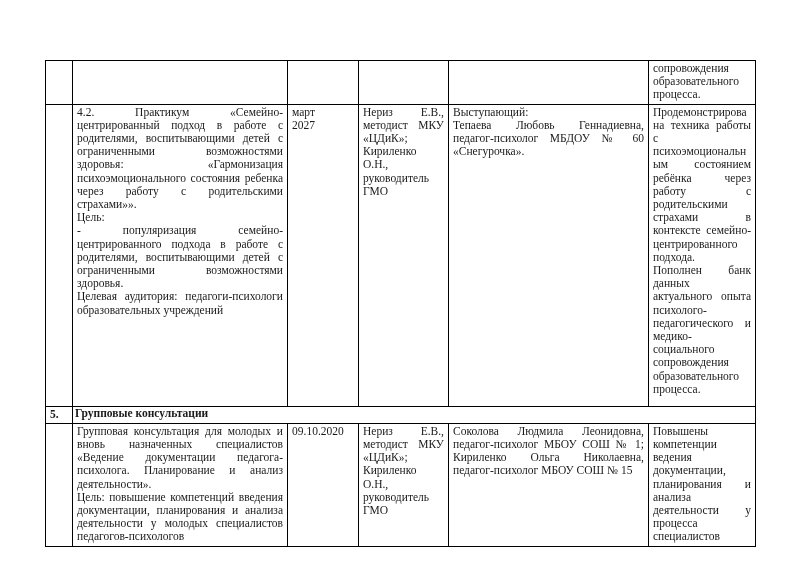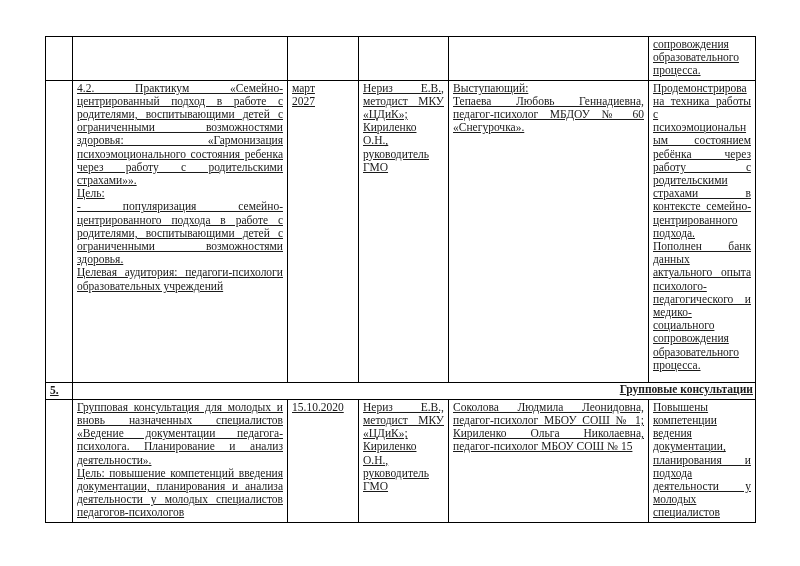--- a/index.html
+++ b/index.html
@@ -1,21 +1,21 @@
 <!DOCTYPE html>
 <html><head>
 <meta charset="utf-8">
 <style>
   html,body{margin:0;padding:0;}
   body{
     width:800px;height:566px;background:#ffffff;position:relative;
     font-family:"Liberation Serif","DejaVu Serif",serif;color:#1a1a1a;
   }
   .page{position:absolute;left:0;top:0;width:800px;height:566px;background:#ffffff;}
-  .doc-table-wrap{position:absolute;left:45px;top:36px;text-decoration:underline;}
+  .doc-table-wrap{position:absolute;left:45px;top:60px;}
   table.report{
     border-collapse:collapse;table-layout:fixed;width:710px;
   }
   table.report td{
     border:1px solid #000000;
     vertical-align:top;
     padding:1px 4px 2px 4px;
     font-size:11.5px;
     line-height:13.2px;
     white-space:pre-line;
@@ -27,21 +27,21 @@
     padding:0 2px;
     font-weight:bold;
     text-align:left;
     white-space:normal;
   }
   td.cell-date{
     text-align:center;
     padding:1px 2px;
   }
   tr.section-row td.section-title-cell{
-    text-align:right;
+    text-align:left;
     font-weight:bold;
     padding:0 2px;
     line-height:12.5px;
     white-space:normal;
   }
   tr.section-row td{height:13px;}
 </style>
 </head>
 <body>
 
@@ -84,21 +84,21 @@
 
       <tr class="section-row" style="height:13px">
         <td class="cell-num">5.</td>
         <td class="section-title-cell" colspan="5">Групповые консультации</td>
       </tr>
 
       <tr style="height:120px">
         <td class="cell-num"></td>
         <td>Групповая консультация для молодых и вновь назначенных специалистов «Ведение документации педагога-психолога. Планирование и анализ деятельности».
 Цель: повышение компетенций введения документации, планирования и анализа деятельности у молодых специалистов педагогов-психологов</td>
-        <td class="cell-date">15.10.2020</td>
+        <td class="cell-date">09.10.2020</td>
         <td>Нериз Е.В., методист МКУ «ЦДиК»; Кириленко О.Н., руководитель ГМО</td>
         <td>Соколова Людмила Леонидовна, педагог-психолог МБОУ СОШ № 1; Кириленко Ольга Николаевна, педагог-психолог МБОУ СОШ № 15</td>
-        <td>Повышены компетенции ведения документации, планирования и подхода деятельности у молодых специалистов</td>
+        <td>Повышены компетенции ведения документации, планирования и анализа деятельности у процесса специалистов</td>
       </tr>
     </tbody>
       </table>
   </div>
 </div>
 
 </body></html>

